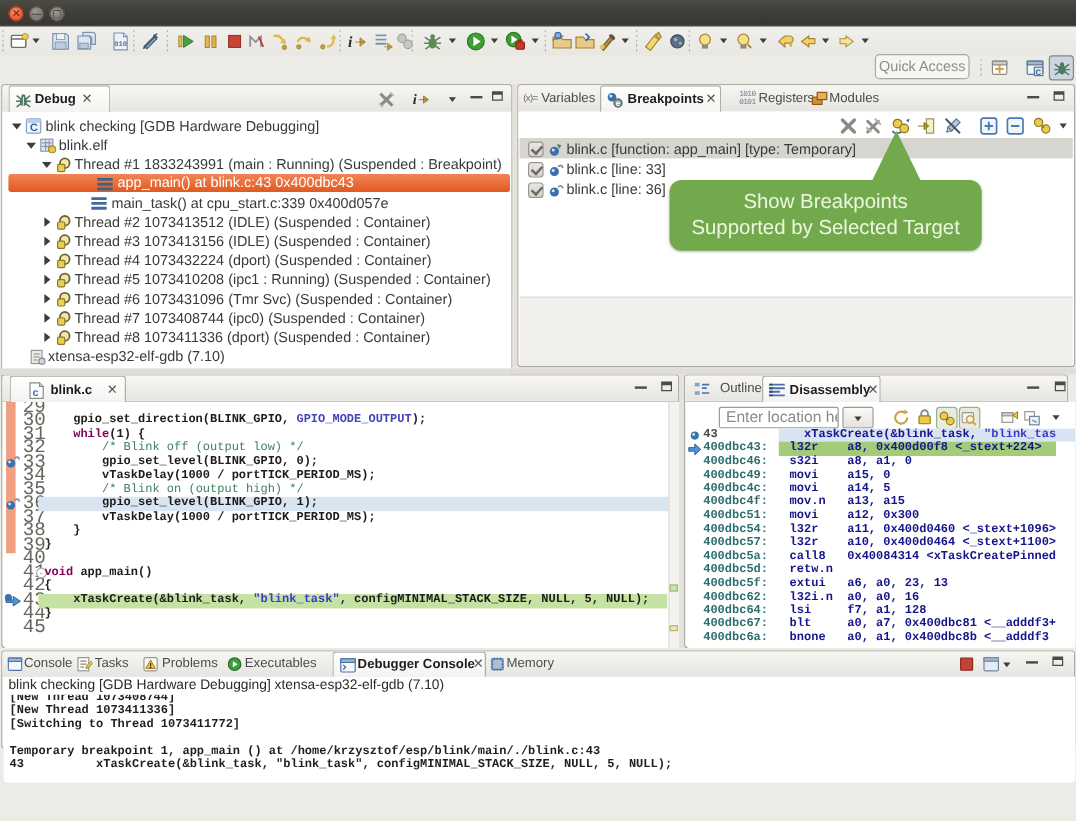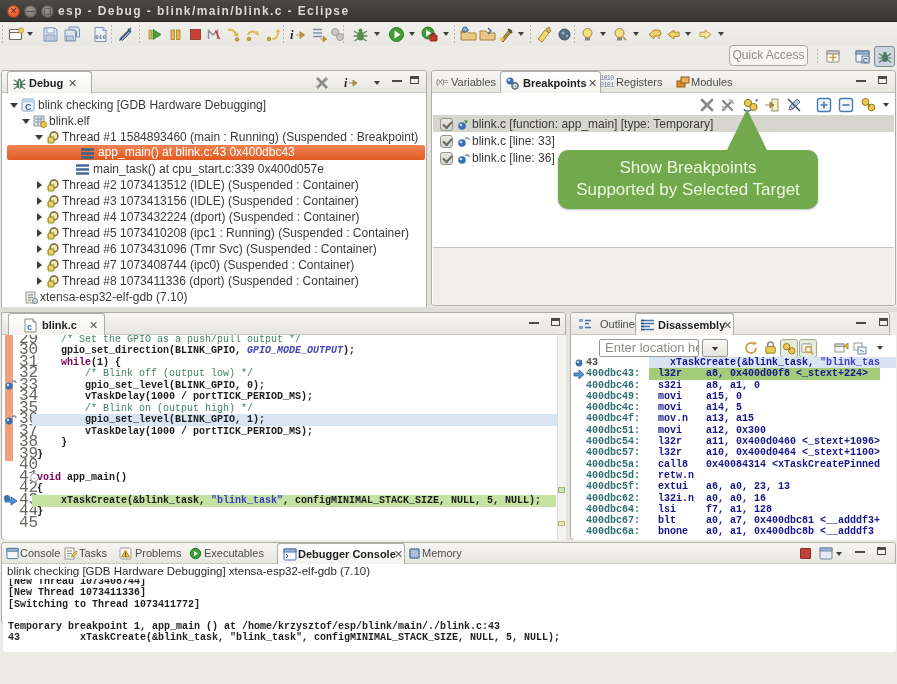--- a/index.html
+++ b/index.html
@@ -30,31 +30,30 @@
 .treerow{position:absolute;left:0;height:16px;line-height:16px;white-space:nowrap;font-size:12px;color:#3a3a3a}
 .tw{position:absolute;width:0;height:0}
 .tw.open{border-left:4px solid transparent;border-right:4px solid transparent;border-top:5px solid #3c3c3c;margin-top:6px}
 .tw.closed{border-top:4px solid transparent;border-bottom:4px solid transparent;border-left:5px solid #3c3c3c;margin-top:4px}
 .mono{font-family:"Liberation Mono",monospace}
 .brow{position:absolute;left:0;height:17px;line-height:17px;font-size:12px;color:#3a3a3a;white-space:nowrap}
 .bchk{position:absolute;left:8px;top:2px;width:13px;height:13px;border-radius:3px;background:linear-gradient(#e9e7e3,#d4d2cd);border:1px solid #98968f}
 .bchk:after{content:"";position:absolute;left:2px;top:2px;width:7px;height:4px;border-left:2px solid #6a6861;border-bottom:2px solid #6a6861;transform:rotate(-48deg)}
 .cm{color:#3f7f5f;font-weight:normal}
 .kw{color:#7f0055}
-.mi{color:#4545b8;font-style:italic}
+.mi{color:#4545b8;}
 .st{color:#3b3bc8}
 .ad{color:#2e6e6e}
 </style></head>
 <body>
 
 <div id="titlebar">
   <div class="wbtn" id="wclose">✕</div>
   <div class="wbtn" id="wmin">—</div>
   <div class="wbtn" id="wmax">▢</div>
-  <div id="wtitle">esp - Debug - blink/main/blink.c - Eclipse</div>
 </div>
 
 <div id="toolbar">
 <div class="tsep" style="left:2px"></div>
 <svg class="ti" style="left:8px" viewBox="0 0 17 17">
       <rect x="1.5" y="3.5" width="12" height="10" rx="1" fill="#fefefc" stroke="#6e6c68" stroke-width="1.2"></rect>
       <path d="M1.5 6.5h12" stroke="#6e6c68" stroke-width="1.2"></path>
       <circle cx="13" cy="4.5" r="2.6" fill="#f2cf4e" stroke="#a8873a" stroke-width=".7"></circle>
     </svg>
 <div class="darr" style="left:27px"></div>
@@ -260,21 +259,21 @@
           <circle cx="10.5" cy="10.5" r="3" fill="#e8c84a" stroke="#a08618"></circle>
         </svg>
       <span class="abs" style="left:47px">blink.elf</span>
       </div>
     <div class="treerow" style="top:35px">
         <i class="tw open" style="left:33px"></i>
       <svg class="abs" style="left:44px;top:1px" width="14" height="14" viewBox="0 0 14 14">
           <circle cx="8" cy="6" r="4" fill="#efe6b0" stroke="#6f6730" stroke-width="1.5"></circle>
           <rect x="2" y="7" width="6" height="6" rx="1" fill="#e9cf56" stroke="#8f7b22"></rect>
         </svg>
-      <span class="abs" style="left:60px">Thread #1 1584893460 (main : Running) (Suspended : Breakpoint)</span>
+      <span class="abs" style="left:60px">Thread #1 1833243991 (main : Running) (Suspended : Breakpoint)</span>
       </div>
     <div class="treerow" style="top:51px;left:5px;right:1px;height:15px;line-height:15px;background:linear-gradient(#f28455,#e05a20);color:#fff;border-radius:2px">
       <svg class="abs" style="left:74px;top:3px" width="13" height="11" viewBox="0 0 13 11">
           <path d="M0 1.5h13M0 5.5h13M0 9.5h13" stroke="#3e6288" stroke-width="2.4"></path>
         </svg>
       <span class="abs" style="left:91px">app_main() at blink.c:43 0x400dbc43</span>
       </div>
     <div class="treerow" style="top:67px">
       <svg class="abs" style="left:74px;top:3px" width="13" height="11" viewBox="0 0 13 11">
           <path d="M0 1.5h13M0 5.5h13M0 9.5h13" stroke="#46699c" stroke-width="2.4"></path>
@@ -352,21 +351,21 @@
   <div class="tab" style="left:2px;width:64px;padding-left:17px">Variables
     <span class="abs" style="left:2px;top:7px;font-size:8px;color:#6d6d68;letter-spacing:-0.5px;line-height:8px">(x)=</span></div>
   <div class="tab act" style="left:68px;width:101px;padding-left:22px">Breakpoints
     <svg class="abs" style="left:4px;top:4px" width="15" height="15" viewBox="0 0 15 15">
         <circle cx="5" cy="5" r="3.6" fill="#3a70ad"></circle>
         <circle cx="4" cy="4" r="1.3" fill="#cfe0ef"></circle>
         <circle cx="10" cy="9.8" r="3.4" fill="#8b98a4" stroke="#56606a"></circle>
         <text x="8.2" y="12.4" font-size="7" fill="#fff" font-family="Liberation Sans">e</text>
       </svg>
     <span class="abs" style="left:87px;font-weight:normal;color:#555">✕</span></div>
-  <div class="tab" style="left:164px;width:65px;padding-left:20px">Registers
+  <div class="tab" style="left:180px;width:65px;padding-left:20px">Registers
     <span class="abs" style="left:4px;top:4px;font-size:6.5px;color:#667a90;font-family:'Liberation Mono',monospace;line-height:7px;letter-spacing:-0.5px">1010<br>0101</span></div>
   <div class="tab" style="left:240px;width:62px;padding-left:19px">Modules
     <svg class="abs" style="left:4px;top:4px" width="14" height="14" viewBox="0 0 14 14">
         <rect x="1" y="6" width="8" height="6" fill="#d98f2e" stroke="#8e5a12"></rect>
         <rect x="5" y="2" width="8" height="6" fill="#e8b05c" stroke="#8e5a12"></rect>
       </svg></div>
   <div class="mmin" style="left:424px"></div>
   <div class="mmax" style="left:446px"></div>
 
   <div class="abs" style="left:0;top:22px;width:463px;height:22px;background:#fff"></div>
@@ -490,21 +489,21 @@
         <circle cx="4" cy="6" r="1.2" fill="#cfe0ef"></circle>
         <path d="M8 3c2-2 4-1 4 1" fill="none" stroke="#7d92a8" stroke-width="1.5"></path>
       </svg>
     <svg class="abs" style="left:0px;top:159px" width="15" height="13" viewBox="0 0 15 13">
         <circle cx="4" cy="4" r="3" fill="#3a70ad"></circle>
         <path d="M2 9h6V6l6 4-6 4v-3H2z" fill="#4f94d8" stroke="#2a5f96" stroke-width=".8" transform="translate(0,-3)"></path>
       </svg>
 
     <div class="abs" style="left:27px;top:138px;width:9px;height:9px;border:1px solid #aaa;border-radius:50%;color:#888;font-size:8px;line-height:7px;text-align:center;background:#fff">-</div>
 
-    <div id="code" class="mono abs" style="left:34px;top:-1.5px;font-size:10px;line-height:11.5px;white-space:pre;font-weight:bold;color:#1c1c1c">    <span class="cm">/* Set the GPIO as a push/pull output */</span>
+    <div id="code" class="mono abs" style="left:34px;top:-1.5px;font-size:10px;line-height:11.5px;white-space:pre;font-weight:bold;color:#1c1c1c">    
     gpio_set_direction(BLINK_GPIO, <span class="mi">GPIO_MODE_OUTPUT</span>);
     <span class="kw">while</span>(1) {
         <span class="cm">/* Blink off (output low) */</span>
         gpio_set_level(BLINK_GPIO, 0);
         vTaskDelay(1000 / portTICK_PERIOD_MS);
         <span class="cm">/* Blink on (output high) */</span>
         gpio_set_level(BLINK_GPIO, 1);
         vTaskDelay(1000 / portTICK_PERIOD_MS);
     }
 }

